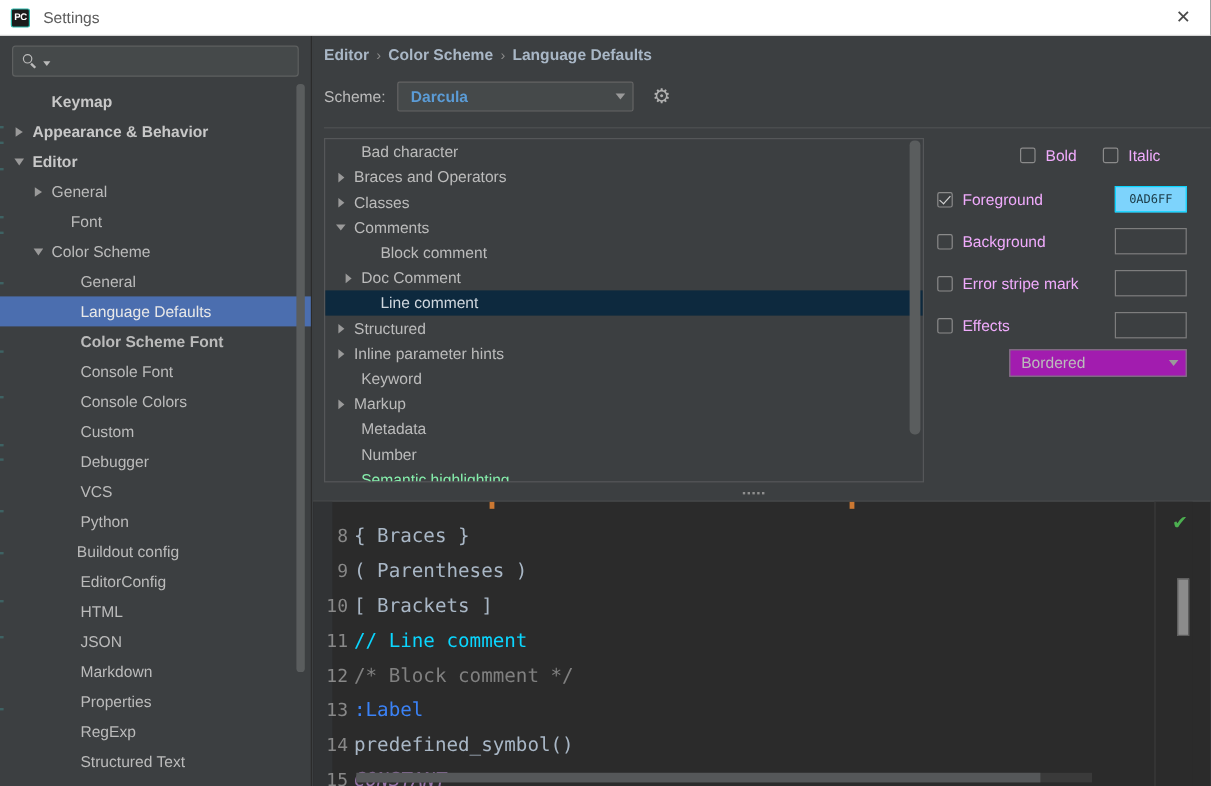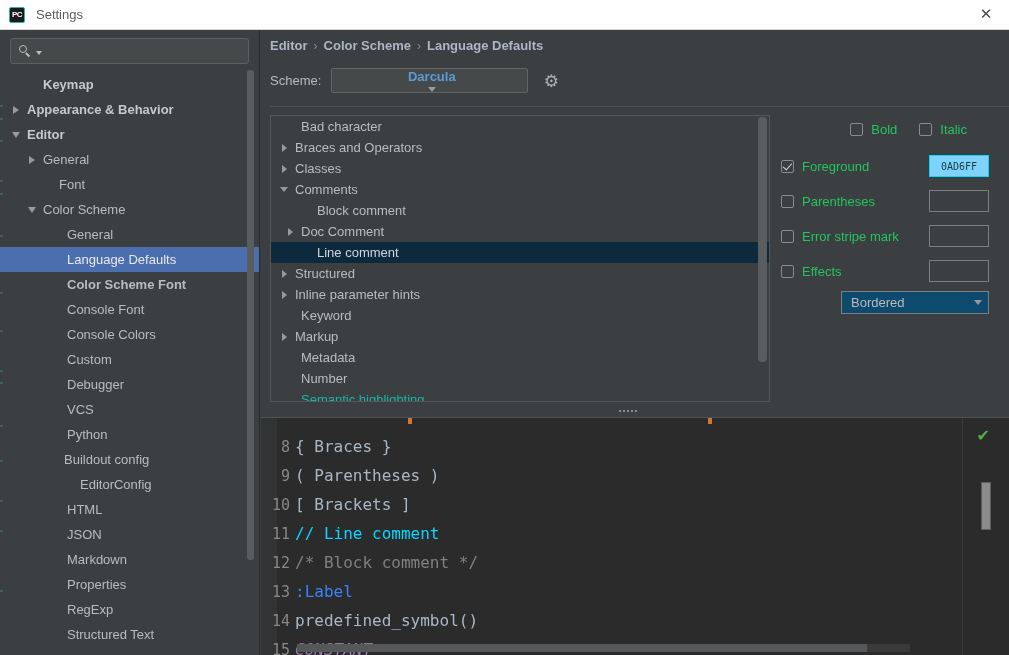--- a/index.html
+++ b/index.html
@@ -171,21 +171,20 @@
     display: flex; align-items: center;
   }
   .scheme-label { font-size: 13px; color: #bbbbbb; margin-right: 10px; }
   .combo {
     width: 197px; height: 25px;
     background: #45494a;
     border: 1px solid #646464;
     border-radius: 2px;
     display: flex; align-items: center;
     padding: 0 6px 0 10px;
-    flex-direction: column;
   }
   .combo .val {
     flex: 1 1 auto;
     font-size: 13px; font-weight: 700; color: #5b9bd5;
     white-space: nowrap; overflow: hidden;
   }
   .combo .cbcaret {
     width: 0; height: 0;
     border-left: 4.5px solid transparent;
     border-right: 4.5px solid transparent;
@@ -233,38 +232,38 @@
     border-top: 4px solid transparent;
     border-bottom: 4px solid transparent;
     border-left: 5.5px solid #9a9a9a;
   }
   .larrow .tri-d {
     width: 0; height: 0;
     border-left: 4px solid transparent;
     border-right: 4px solid transparent;
     border-top: 5.5px solid #9a9a9a;
   }
-  .lrow.clipped { color: #14b8a6; }
+  .lrow.clipped { color: #86efac; }
   .sb-list {
     position: absolute; right: 2px; top: 1px;
     width: 9px; height: 245px;
     background: #5a5d5e; border-radius: 4px;
   }
 
   .attrs {
     position: absolute; left: 512px; top: 0;
     right: 6px; height: 287px;
   }
   .attr-top {
     position: absolute; right: 36px; top: 7px;
     display: flex; align-items: center; gap: 22px;
   }
   .cb {
     display: flex; align-items: center; gap: 8px;
-    font-size: 13px; color: #22c55e;
+    font-size: 13px; color: #f0abfc;
   }
   .cbbox {
     width: 13px; height: 13px;
     border: 1px solid #8b8b8b;
     background: #3c3f41;
     border-radius: 2px;
     position: relative;
     flex: 0 0 auto;
   }
   .cbbox.on::after {
@@ -286,21 +285,21 @@
     border: 1px solid #7d7d7d;
     background: #3c3f41;
     display: flex; align-items: center; justify-content: center;
     font-family: "DejaVu Sans Mono", monospace;
     font-size: 10px;
     flex: 0 0 auto;
   }
   .effect-combo {
     position: absolute; right: 14px; top: 176px;
     width: 148px; height: 23px;
-    background: #0c4a6e;
+    background: #a21caf;
     border: 1px solid #7d7d7d;
     display: flex; align-items: center;
     padding: 0 6px 0 9px;
   }
   .effect-combo .val {
     flex: 1 1 auto; font-size: 13px; color: #bbbbbb;
   }
   .effect-combo .cbcaret {
     width: 0; height: 0;
     border-left: 4.5px solid transparent;
@@ -498,21 +497,21 @@
         <div class="tnode">
           <span class="arrow" style="margin-left: 48px;"></span>
           <span style="margin-left: 3px;">Python</span>
         </div>
         <div class="tnode">
           <span class="arrow" style="margin-left: 48px;"></span>
           <span style="margin-left: 0;">Buildout config</span>
         </div>
         <div class="tnode">
           <span class="arrow" style="margin-left: 48px;"></span>
-          <span style="margin-left: 16px;">EditorConfig</span>
+          <span style="margin-left: 3px;">EditorConfig</span>
         </div>
         <div class="tnode">
           <span class="arrow" style="margin-left: 48px;"></span>
           <span style="margin-left: 3px;">HTML</span>
         </div>
         <div class="tnode">
           <span class="arrow" style="margin-left: 48px;"></span>
           <span style="margin-left: 3px;">JSON</span>
         </div>
         <div class="tnode">
@@ -650,21 +649,21 @@
             <div class="attr-row" style="top: 38px;">
               <label class="cb">
                 <span class="cbbox on"></span>
                 <span>Foreground</span>
               </label>
               <div class="swatch" style="background: #7dd3fc; border-color: rgb(10, 214, 255); color: rgb(27, 58, 70);">0AD6FF</div>
             </div>
             <div class="attr-row" style="top: 73px;">
               <label class="cb">
                 <span class="cbbox"></span>
-                <span>Parentheses</span>
+                <span>Background</span>
               </label>
               <div class="swatch"></div>
             </div>
             <div class="attr-row" style="top: 108px;">
               <label class="cb">
                 <span class="cbbox"></span>
                 <span>Error stripe mark</span>
               </label>
               <div class="swatch"></div>
             </div>

